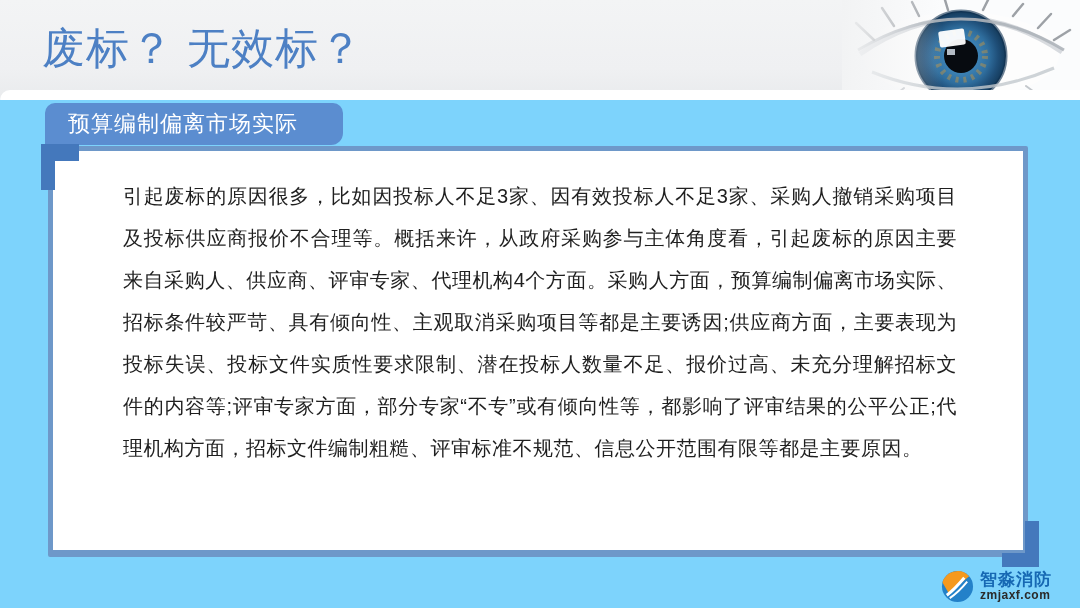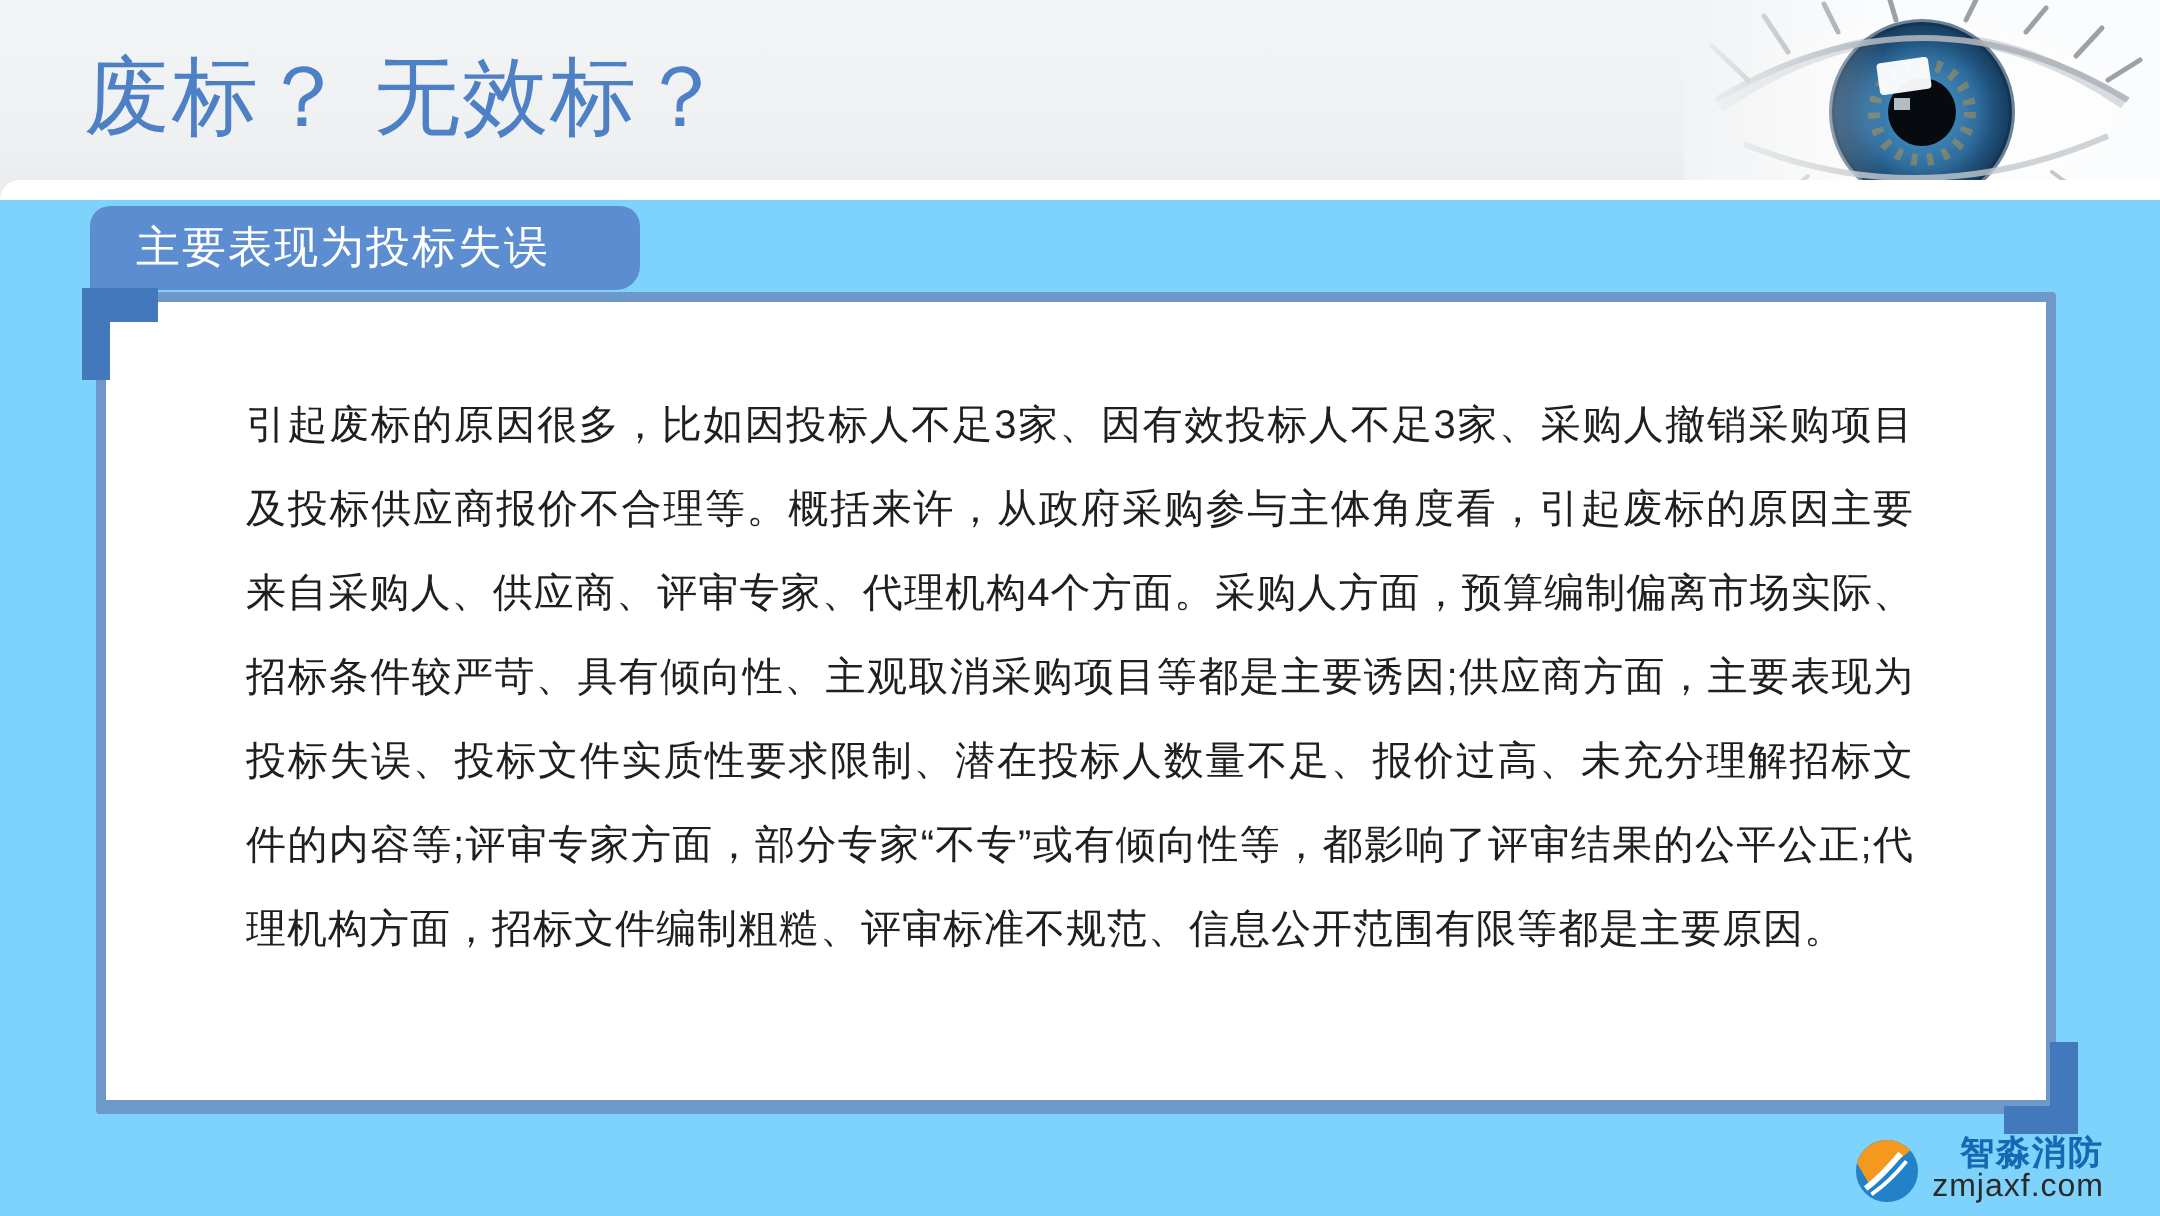--- a/index.html
+++ b/index.html
@@ -41,32 +41,32 @@
   }
   .corner-tl{
     position:absolute;left:41px;top:144px;width:24px;height:29px;
     border-left:14px solid #4478bc;border-top:17px solid #4478bc;
   }
   .corner-br{
     position:absolute;left:1002px;top:521px;width:23px;height:32px;
     border-right:14px solid #4478bc;border-bottom:14px solid #4478bc;
   }
   .body-text{
-    position:absolute;left:123px;top:192px;width:834px;margin:0;
+    position:absolute;left:123px;top:175px;width:834px;margin:0;
     font-size:20px;line-height:42px;color:#1f1f1f;
     text-align:justify;text-justify:inter-ideograph;letter-spacing:0.5px;
   }
   
   .logo{
     position:absolute;right:28px;bottom:5px;display:flex;align-items:center;gap:6px;
   }
   .logo-icon{width:33px;height:33px;}
   .logo-text{display:flex;flex-direction:column;line-height:1.05;}
   .logo-name{font-size:17px;font-weight:bold;color:#1668b3;letter-spacing:1px;text-align:right;}
-  .logo-domain{font-size:16px;font-weight:normal;color:#2a2a2a;letter-spacing:0.5px;}
+  .logo-domain{font-size:12px;font-weight:bold;color:#2a2a2a;letter-spacing:0.5px;}
 </style>
 </head>
 <body>
 
 <div class="slide">
 
   <div class="header">
     <div class="eye">
       <div class="eye-fade"></div>
       <svg width="238" height="99" viewBox="0 0 238 99">
@@ -105,21 +105,21 @@
           <line x1="150" y1="93" x2="156" y2="99"></line>
           <line x1="184" y1="86" x2="195" y2="94"></line>
         </g>
       </svg>
     </div>
     <div class="header-curve"></div>
     <h1 class="title">废标？ 无效标？</h1>
   </div>
 
   <div class="content-box"></div>
-  <div class="section-label">主要表现为投标失误</div>
+  <div class="section-label">预算编制偏离市场实际</div>
   <div class="corner-tl"></div>
   <div class="corner-br"></div>
 
   <p class="body-text">引起废标的原因很多，比如因投标人不足3家、因有效投标人不足3家、采购人撤销采购项目及投标供应商报价不合理等。概括来许，从政府采购参与主体角度看，引起废标的原因主要来自采购人、供应商、评审专家、代理机构4个方面。采购人方面，预算编制偏离市场实际、招标条件较严苛、具有倾向性、主观取消采购项目等都是主要诱因;供应商方面，主要表现为投标失误、投标文件实质性要求限制、潜在投标人数量不足、报价过高、未充分理解招标文件的内容等;评审专家方面，部分专家“不专”或有倾向性等，都影响了评审结果的公平公正;代理机构方面，招标文件编制粗糙、评审标准不规范、信息公开范围有限等都是主要原因。</p>
 
   <div class="logo">
     <svg class="logo-icon" viewBox="0 0 34 34">
       <circle cx="17" cy="17" r="16" fill="#2381c9"></circle>
       <path d="M1.5,13 A16,16 0 0 1 29,6.5 L8,24 Z" fill="#f5991e"></path>
       <path d="M6,26 Q14,20 24,8" stroke="#ffffff" stroke-width="3" fill="none"></path>

